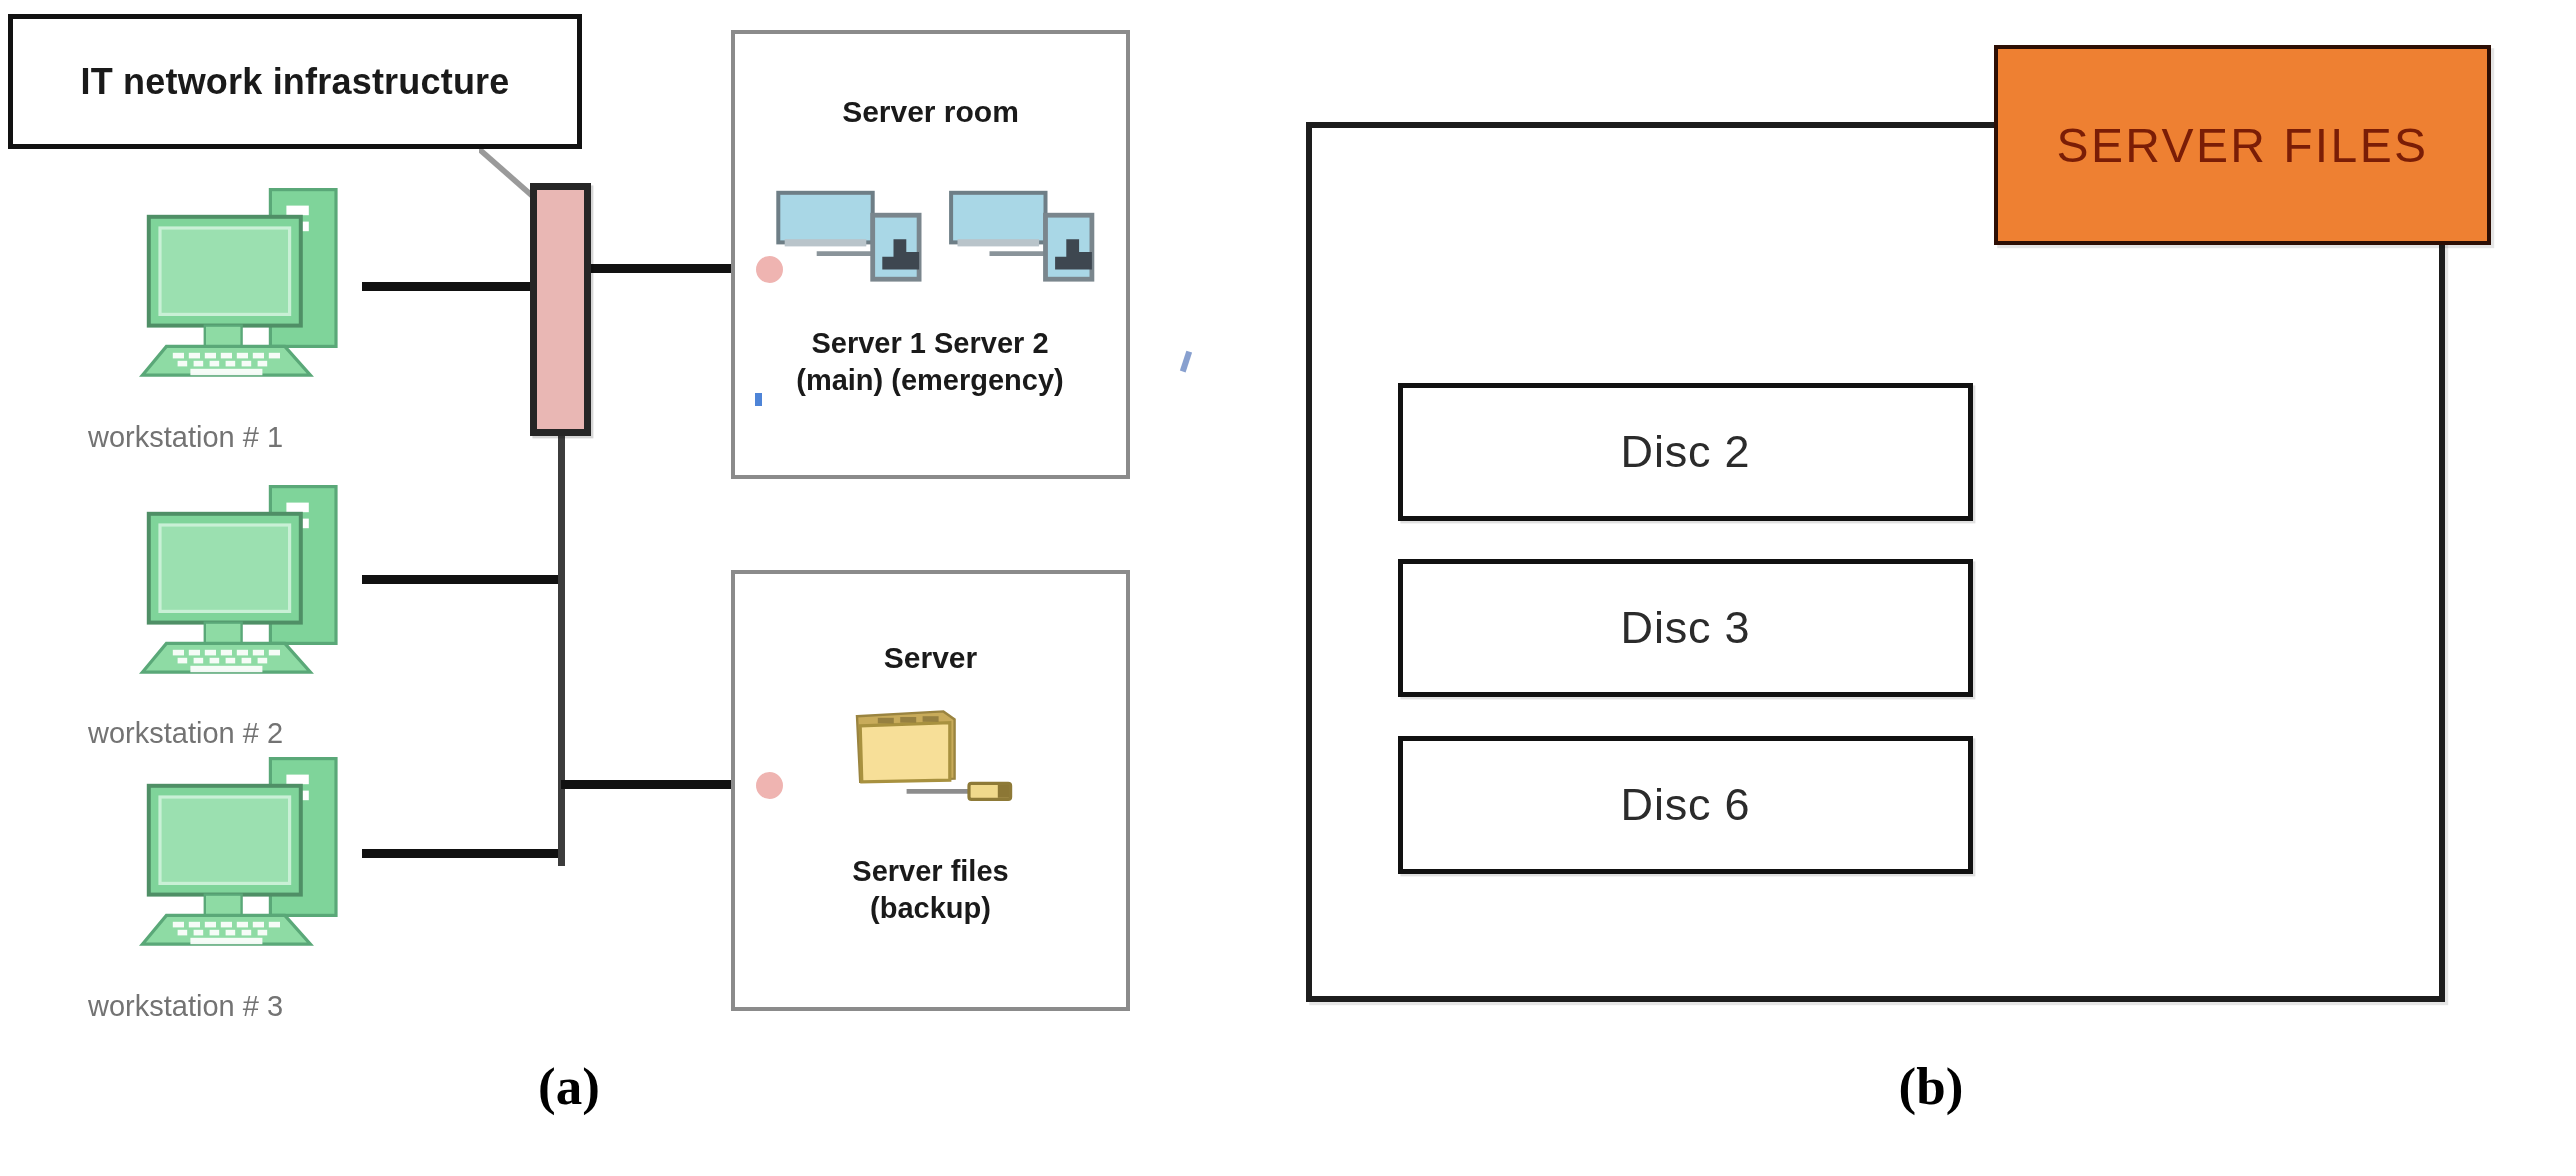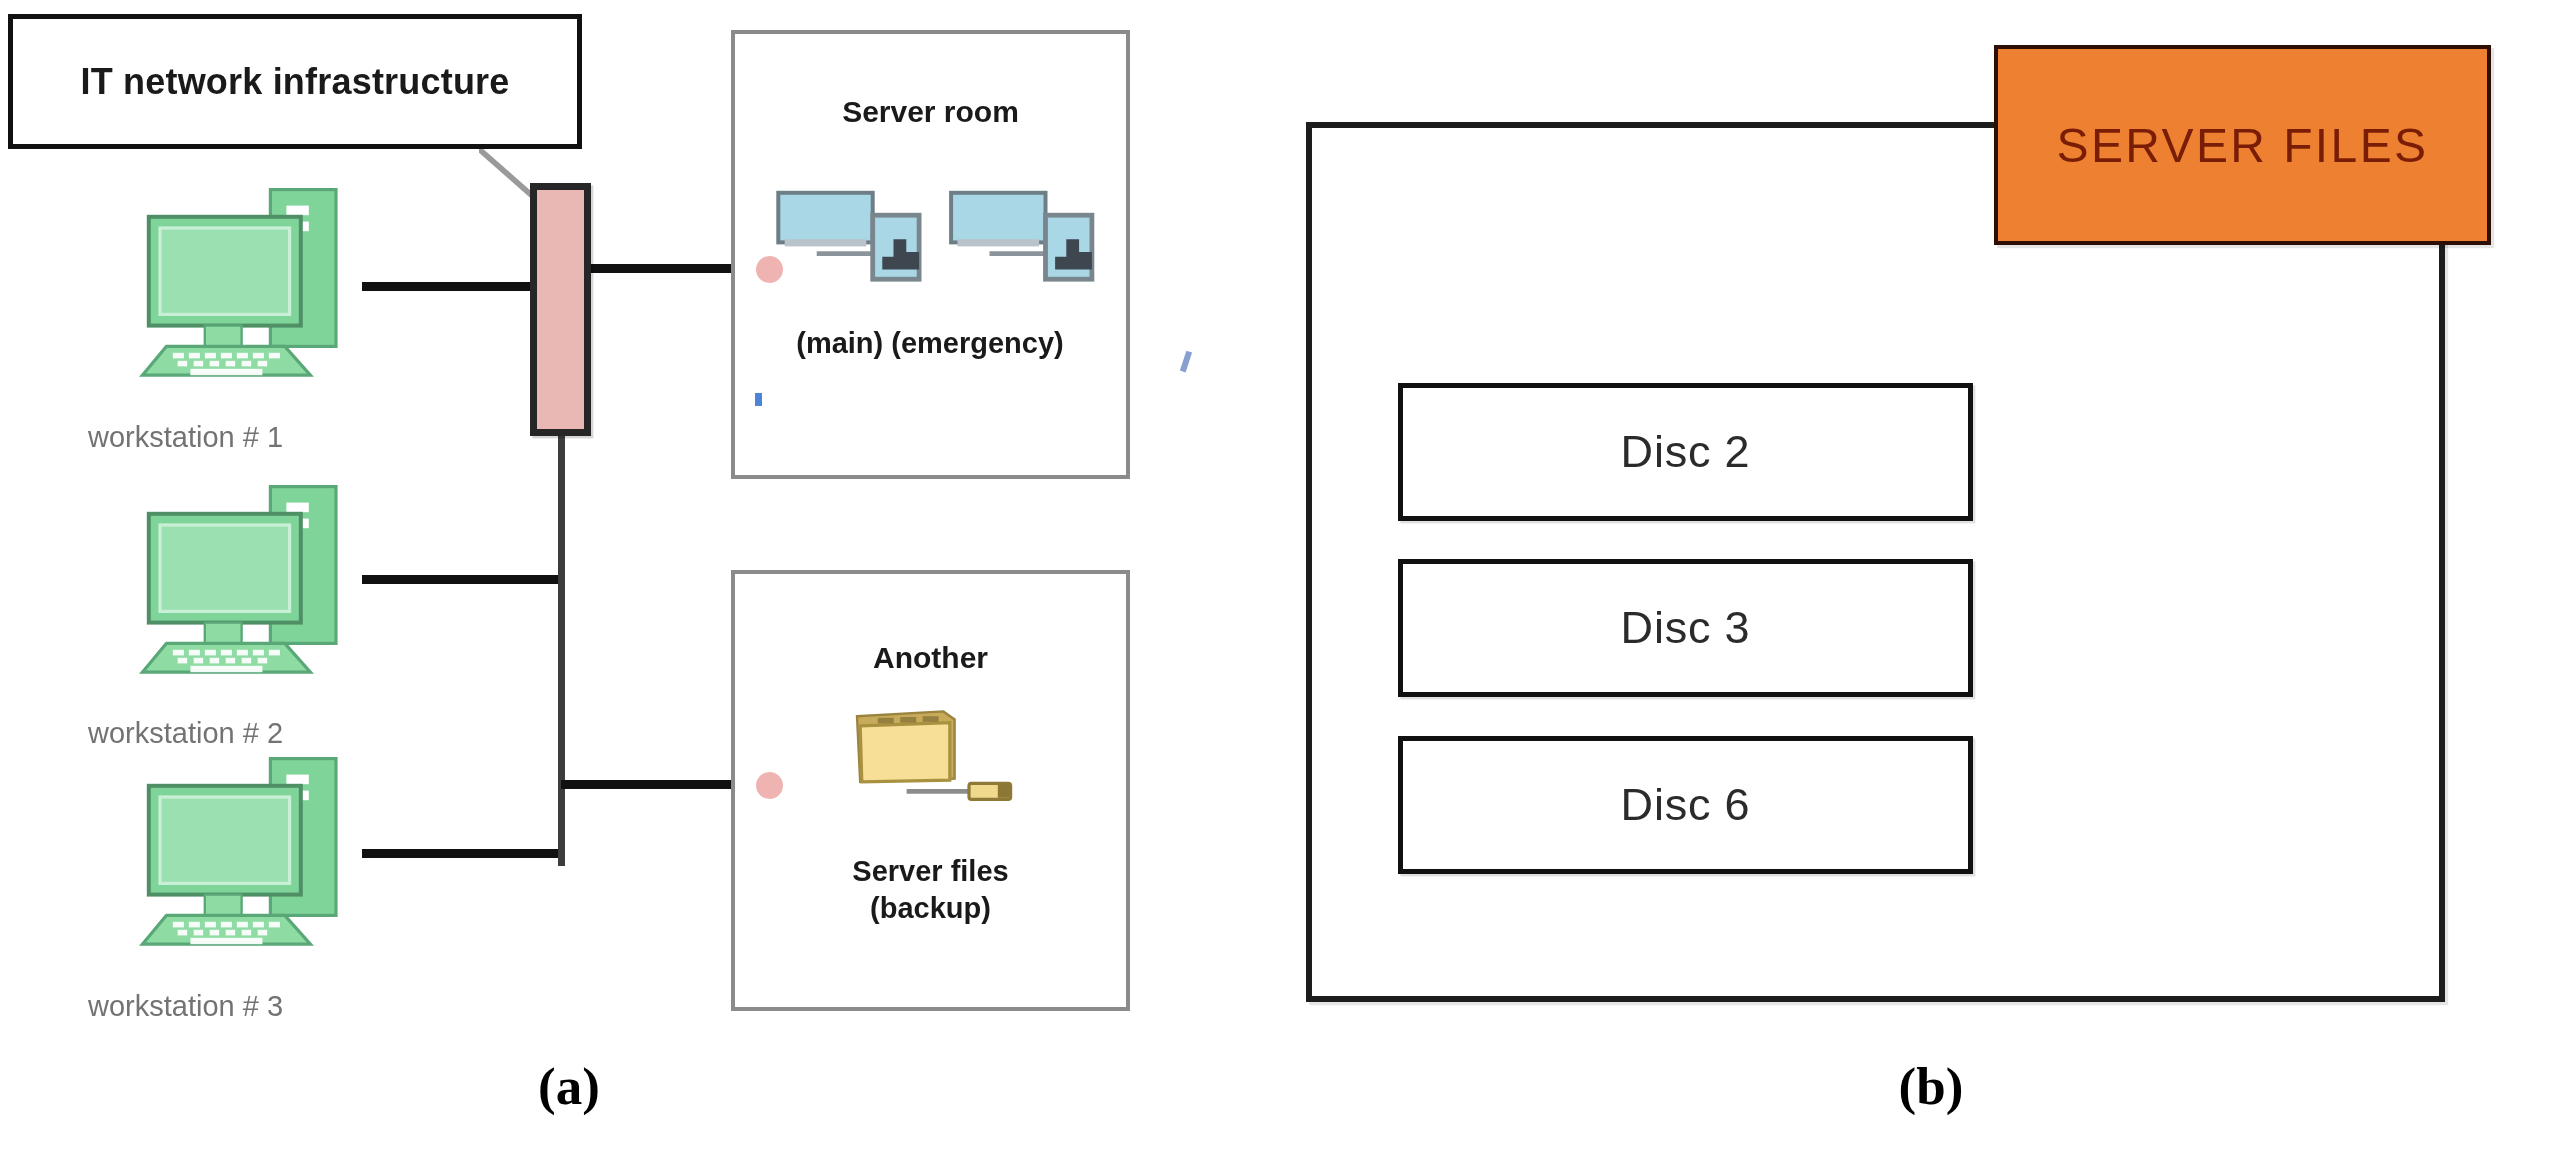--- a/index.html
+++ b/index.html
@@ -349,25 +349,26 @@
       <g>
         <rect x="232" y="16" width="118" height="62" fill="#a9d7e6" stroke="#6e7e86" stroke-width="5"></rect>
         <rect x="240" y="74" width="102" height="9" fill="#b9c4ca"></rect>
         <line x1="280" y1="92" x2="350" y2="92" stroke="#8a949a" stroke-width="6"></line>
         <rect x="350" y="44" width="58" height="80" fill="#a9d7e6" stroke="#7a868d" stroke-width="6"></rect>
         <polygon points="376,74 392,74 392,90 408,90 408,112 362,112 362,96 376,96" fill="#3e4750"></polygon>
       </g>
     </svg>
 
     <div class="abs" id="server-captions">
+      <div>Server 1  Server 2</div>
       <div>(main) (emergency)</div>
     </div>
 
     <div class="abs" id="backup-box"></div>
-    <div class="abs" id="backup-title">Another</div>
+    <div class="abs" id="backup-title">Server</div>
 
     <svg class="abs" id="backup-icon" viewBox="0 0 215 130">
       <g>
         <path d="M10 14 L118 8 L132 18 L132 92 L14 96 Z" fill="#c8ab5a" stroke="#9a8440" stroke-width="3"></path>
         <path d="M14 26 L126 22 L126 94 L16 96 Z" fill="#f7df98" stroke="#a8913f" stroke-width="4"></path>
         <rect x="36" y="16" width="20" height="7" fill="#6d5c2c" opacity="0.55"></rect>
         <rect x="64" y="15" width="20" height="7" fill="#6d5c2c" opacity="0.55"></rect>
         <rect x="92" y="14" width="20" height="7" fill="#6d5c2c" opacity="0.55"></rect>
         <line x1="72" y1="108" x2="150" y2="108" stroke="#8d8d8d" stroke-width="6"></line>
         <rect x="150" y="98" width="52" height="20" rx="3" fill="#f0d98c" stroke="#8e7a37" stroke-width="4"></rect>

